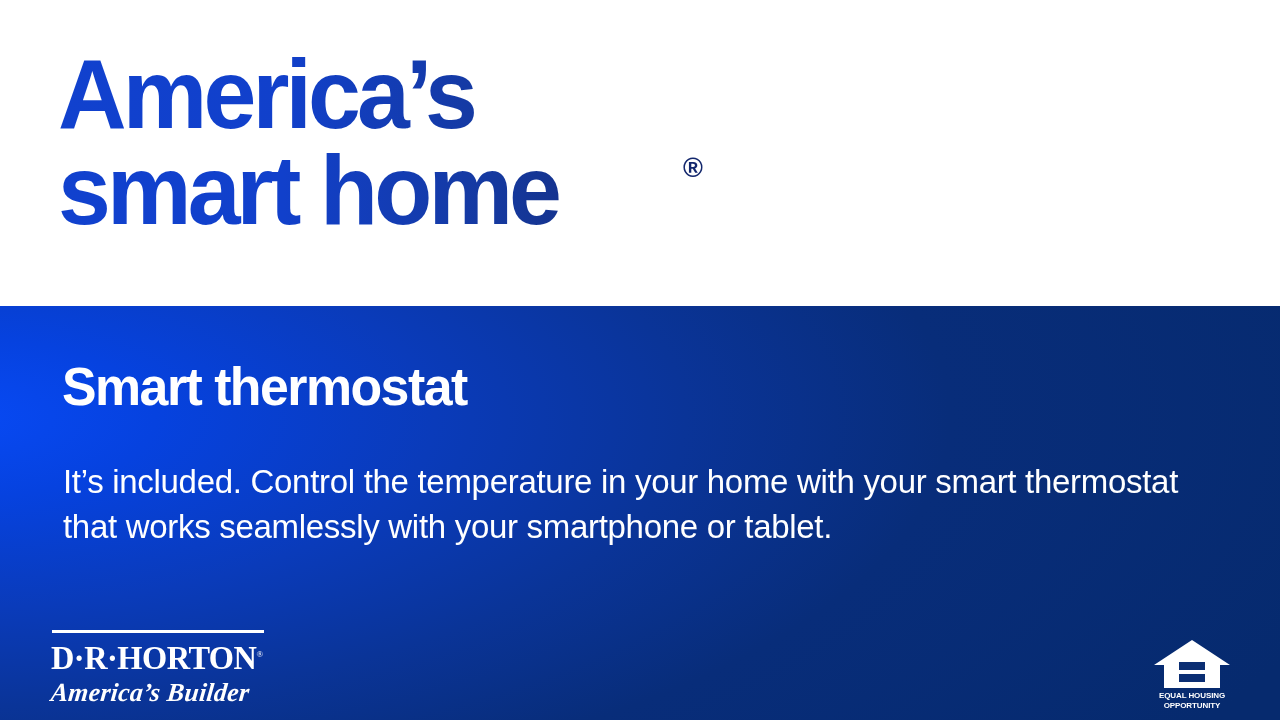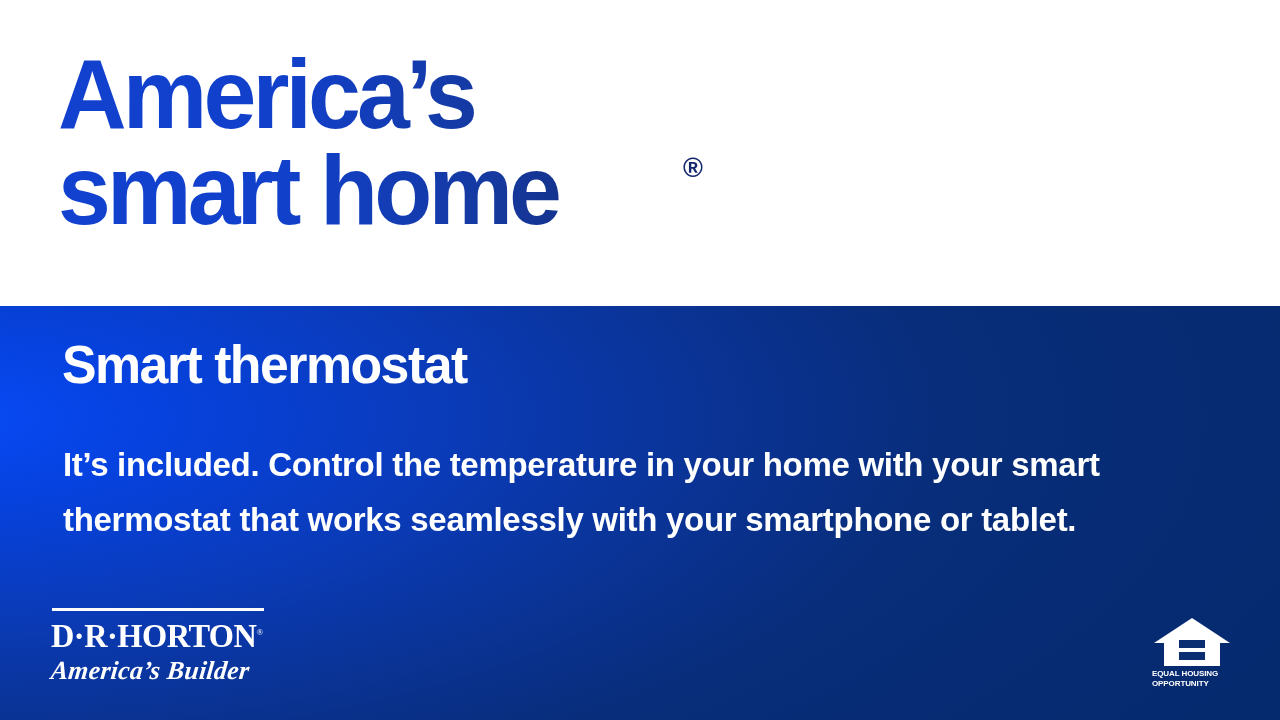--- a/index.html
+++ b/index.html
@@ -104,20 +104,21 @@
          rgba(6,66,223,1) 14%,
          rgba(10,59,186,1) 33%,
          rgba(10,52,152,1) 50%,
          rgba(8,45,122,1) 68%,
          rgba(6,42,110,1) 100%);
   }
 
   .band-content {
     position: absolute;
     inset: 0;
+    margin-top: 22px;
   }
 
   .headline {
     position: absolute;
     left: 62px;
     top: 334px;
     font-family: "Liberation Sans", sans-serif;
     font-weight: bold;
     font-size: 54px;
     line-height: 60px;
@@ -127,23 +128,23 @@
     transform: scaleX(0.96);
     transform-origin: left center;
   }
 
   .body-copy {
     position: absolute;
     left: 63px;
     top: 437px;
     width: 1160px;
     font-family: "Liberation Sans", sans-serif;
-    font-weight: bold;
+    font-weight: normal;
     font-size: 33px;
-    line-height: 55px;
+    line-height: 45px;
     letter-spacing: -0.3px;
     color: #ffffff;
   }
 
   
   .drh-logo {
     position: absolute;
     left: 51px;
     top: 608px;
     width: 225px;
@@ -200,21 +201,21 @@
     height: 52px;
   }
   .eho-text {
     margin-top: 1px;
     font-family: "Liberation Sans", sans-serif;
     font-weight: bold;
     font-size: 8px;
     line-height: 9.5px;
     letter-spacing: -0.1px;
     color: #ffffff;
-    text-align: left;
+    text-align: center;
   }
   .eho-text span { display: block; }
 </style>
 </head>
 <body>
 
 <div id="slide">
 
   <div class="logo-area">
     <div class="brandmark">

